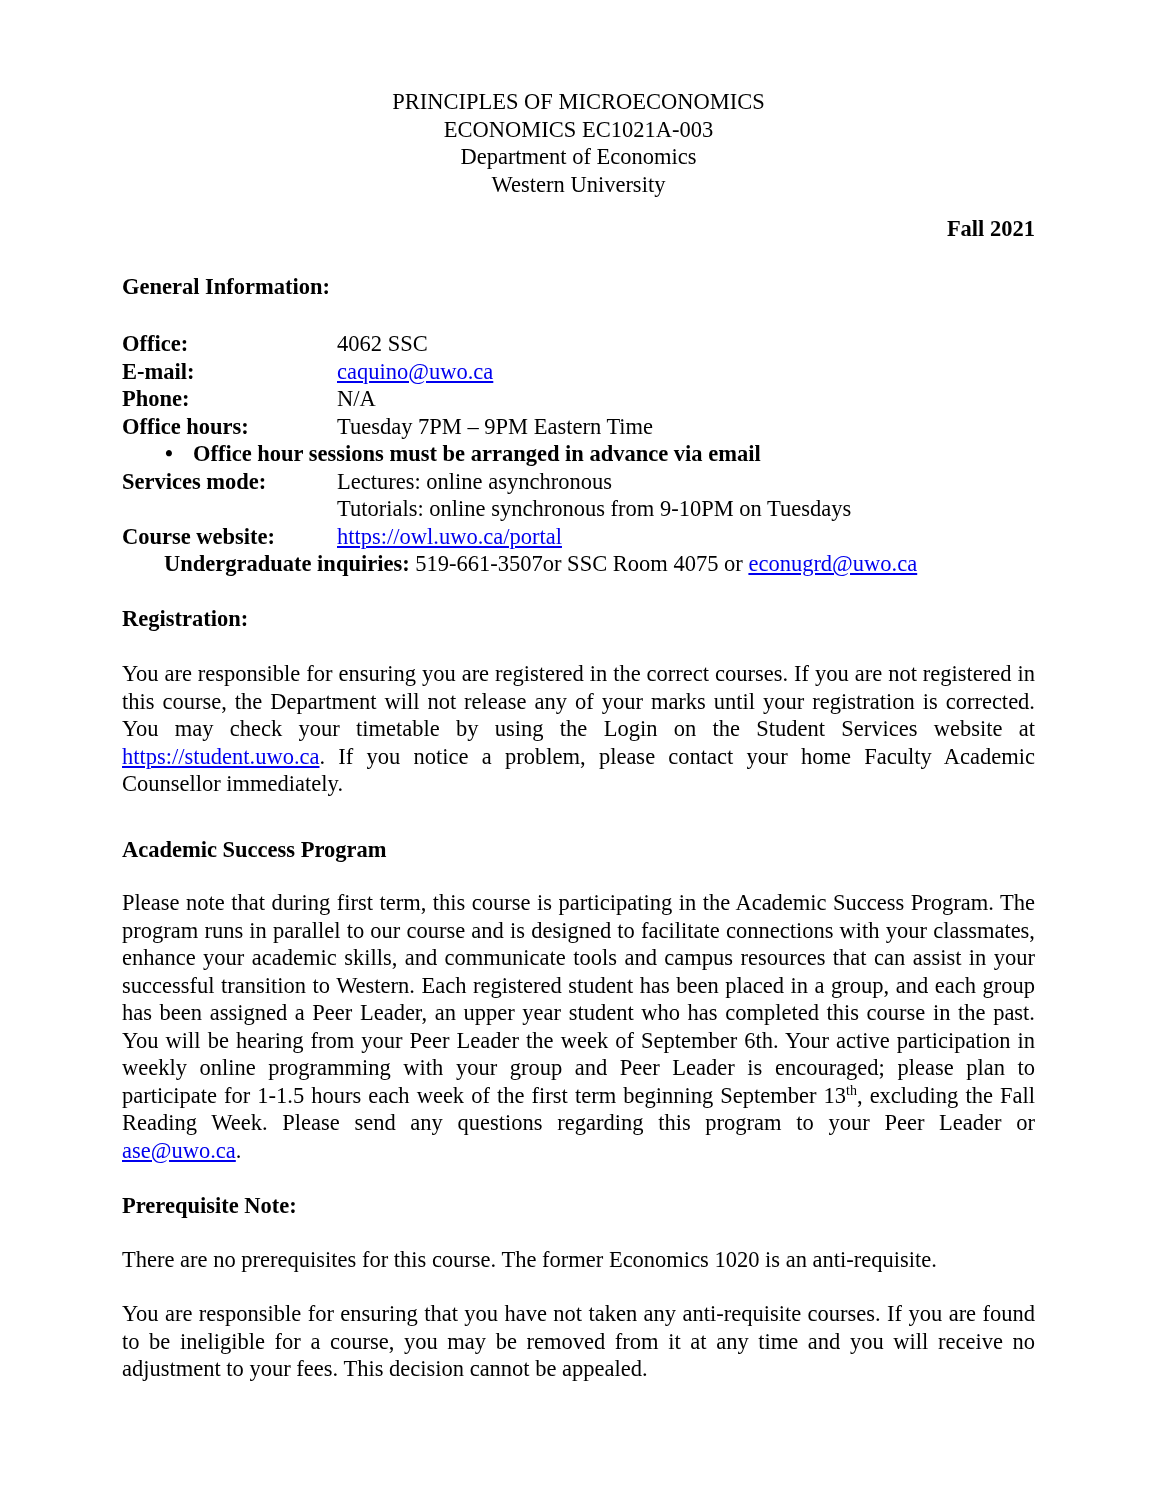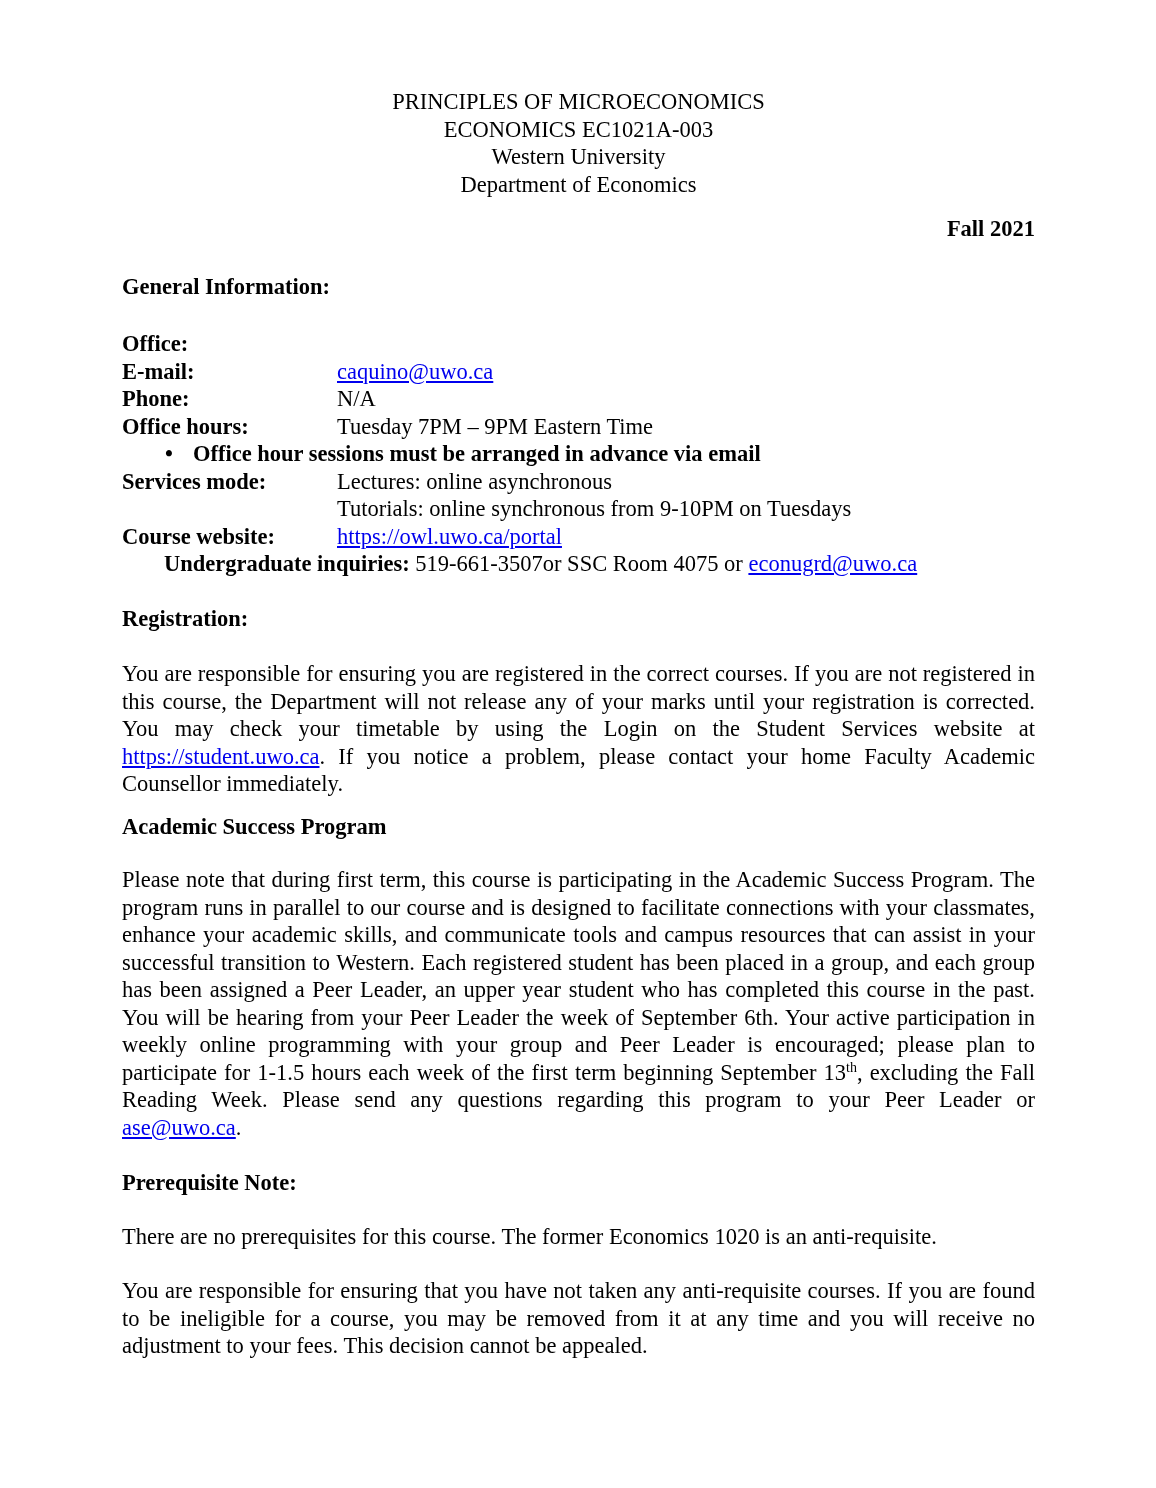--- a/index.html
+++ b/index.html
@@ -29,21 +29,21 @@
   #general-heading { margin-top: 30px; }
   .info-rows { margin-top: 30px; }
   .info-row { display: flex; align-items: flex-start; }
   .info-label { flex: 0 0 215px; width: 215px; font-weight: bold; }
   .info-value { flex: 1 1 auto; }
   .bullet-row { display: flex; padding-left: 43px; font-weight: bold; }
   .bullet-glyph { flex: 0 0 28px; width: 28px; }
   .inline-row .info-label-inline { font-weight: bold; margin-left: 42px; }
   .para { margin: 28px 0 0 0; text-align: justify; }
   #registration-heading { margin-top: 27px; }
-  #asp-heading { margin-top: 15px; }
+  #asp-heading { margin-top: 38px; }
   #asp-para { margin-top: 26px; }
   #prereq-heading { margin-top: 28px; }
   #prereq-para1 { margin-top: 26px; }
   #prereq-para2 { margin-top: 27px; }
   a.link { color: #0000EE; text-decoration: underline; cursor: pointer; }
   sup.ord { font-size: 0.62em; line-height: 0; vertical-align: super; }
   .watermark {
     position: absolute;
     top: 1494px;
     right: 18px;
@@ -58,33 +58,34 @@
   }
 </style>
 </head>
 <body>
 
 <div class="page">
 
   <div class="doc-header">
     <div class="title-line">PRINCIPLES OF MICROECONOMICS</div>
     <div class="title-line">ECONOMICS EC1021A-003</div>
+    <div class="title-line">Department of Economics</div>
     <div class="title-line">Western University</div>
-    <div class="title-line">Department of Economics</div>
   </div>
 
   <div class="term-line">Fall 2021</div>
 
   <h2 class="section-heading" id="general-heading">General Information:</h2>
 
   <div class="info-rows">
 
 
     <div class="info-row">
       <div class="info-label">Office:</div>
+      <div class="info-value">4062 SSC</div>
     </div>
 
     <div class="info-row">
       <div class="info-label">E-mail:</div>
       <div class="info-value"><a class="link">caquino@uwo.ca</a></div>
     </div>
 
     <div class="info-row">
       <div class="info-label">Phone:</div>
       <div class="info-value">N/A</div>

